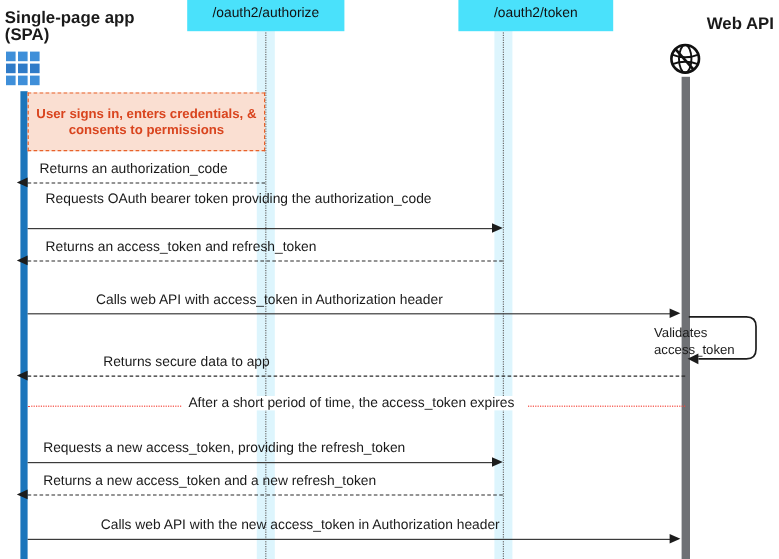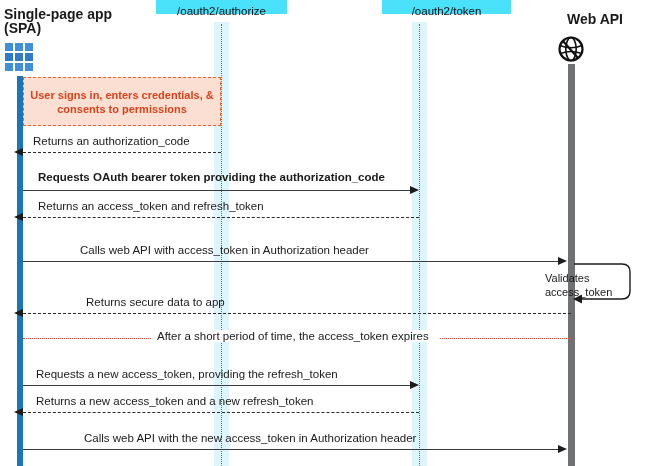--- a/index.html
+++ b/index.html
@@ -25,21 +25,21 @@
     line-height: 14px;
     white-space: pre-line;
   }
   .participant-box {
     position: absolute;
     background: #4ae1fb;
     color: #111111;
     font-size: 11.5px;
     text-align: center;
     line-height: 22px;
-    height: 14px;
+    height: 26px;
   }
   .lifeline-band {
     position: absolute;
     background: #ddf5fd;
   }
   .lifeline-dotted {
     position: absolute;
     width: 0;
     border-left: 1.4px dotted #6b6b6b;
   }
@@ -157,39 +157,39 @@
       <i class="dark"></i>
     <i></i>
       <i></i>
       <i></i>
   </div>
 
   <div class="participant-box" style="left:156px; top:0px; width:131px;">/oauth2/authorize</div>
 
   <div class="participant-box" style="left:355px; top:0px; width:129px;margin-left:27px;">/oauth2/token</div>
 
-  <div class="participant-title" style="left:545px; top:12px; width:100px; text-align:center;">Web API</div>
+  <div class="participant-title" style="left:545px; top:12px; width:100px; text-align:right;">Web API</div>
 
   <div class="globe-icon" style="left:556px; top:34px;">
     <svg width="30" height="30" viewBox="0 0 30 30">
       <circle cx="15" cy="15" r="11.5" fill="none" stroke="#111111" stroke-width="2.2"></circle>
       <ellipse cx="15" cy="15" rx="5.2" ry="11.5" fill="none" stroke="#111111" stroke-width="1.6"></ellipse>
       <path d="M4 11.5 Q15 16 26 11.5" fill="none" stroke="#111111" stroke-width="1.6"></path>
       <path d="M4.5 19.5 Q15 15.5 25.5 19.5" fill="none" stroke="#111111" stroke-width="1.6"></path>
       <path d="M6.5 6.5 L22 24" stroke="#111111" stroke-width="2.2"></path>
     </svg>
   </div>
 
   <div class="note-box" style="left:23px; top:77px; width:198px; height:49px;">User signs in, enters credentials, &amp; consents to permissions</div>
 
   <div class="msg-label" style="left:33px; top:135px;">Returns an authorization_code</div>
   <div class="msg-line dashed" style="left:23px; top:152px; width:198px;"></div>
   <div class="arrowhead left" style="left:14px; top:148px;"></div>
 
-  <div class="msg-label" style="left:38px; top:171px;font-weight:bold;">Requests OAuth bearer token providing the authorization_code</div>
+  <div class="msg-label" style="left:38px; top:160px;">Requests OAuth bearer token providing the authorization_code</div>
   <div class="msg-line solid" style="left:23px; top:190px; width:387px;"></div>
   <div class="arrowhead right" style="left:410px; top:186px;"></div>
 
   <div class="msg-label" style="left:38px; top:200px;">Returns an access_token and refresh_token</div>
   <div class="msg-line dashed" style="left:23px; top:217px; width:396px;"></div>
   <div class="arrowhead left" style="left:14px; top:213px;"></div>
 
   <div class="msg-label" style="left:80px; top:244px;text-align:right;">Calls web API with access_token in Authorization header</div>
   <div class="msg-line solid" style="left:23px; top:261px; width:536px;"></div>
   <div class="arrowhead right" style="left:558px; top:257px;"></div>

